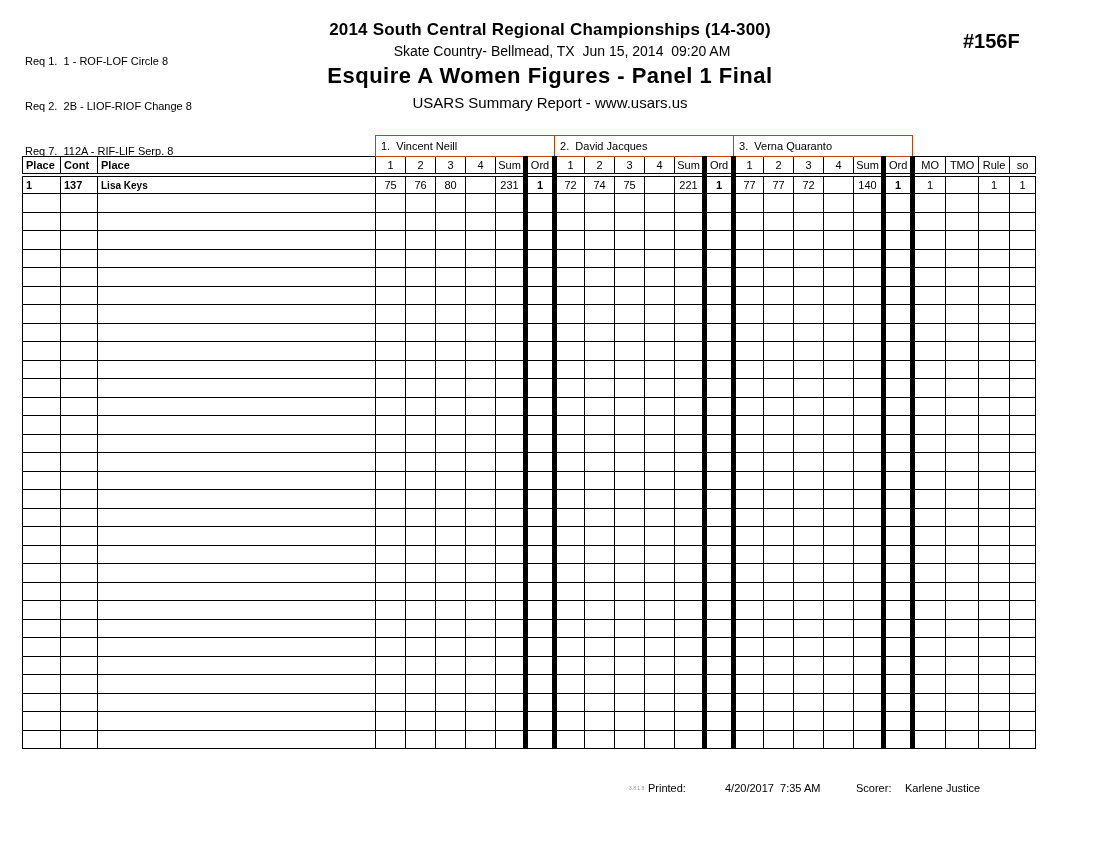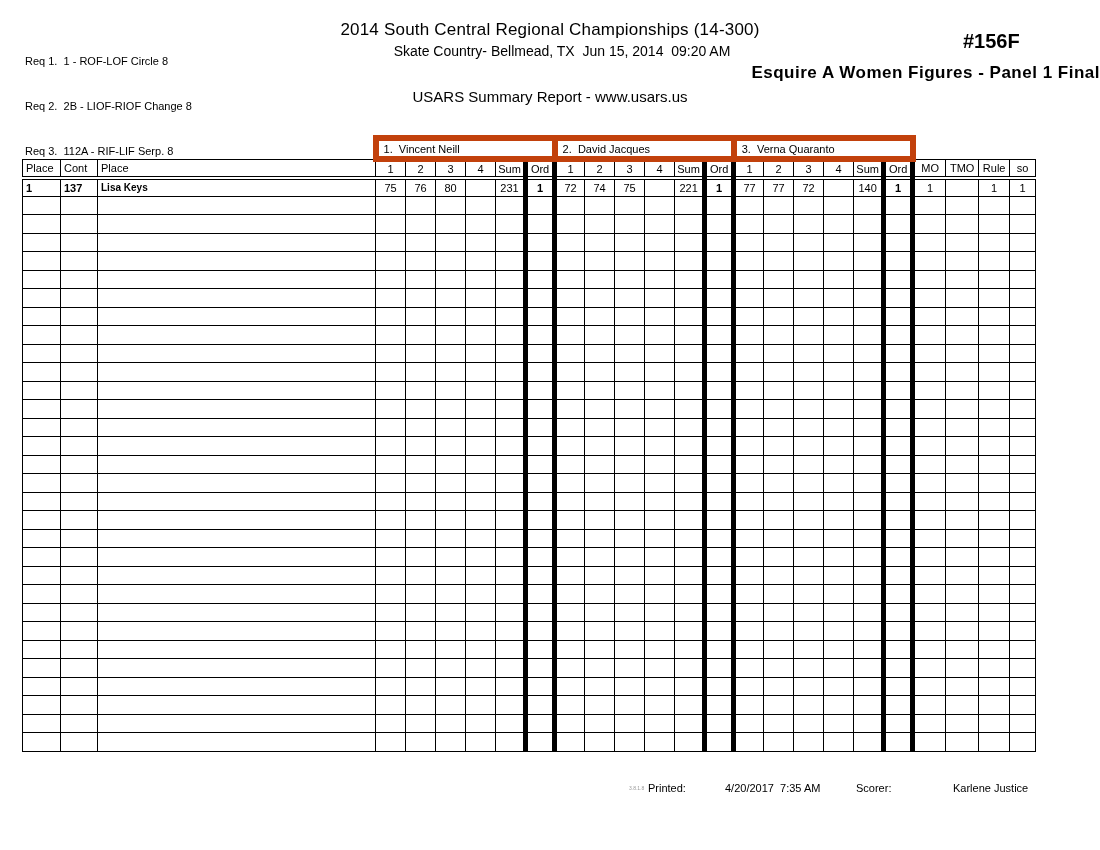--- a/index.html
+++ b/index.html
@@ -5,60 +5,60 @@
   * { box-sizing: border-box; }
   html, body { margin: 0; padding: 0; }
   body {
     width: 1100px; height: 850px; position: relative;
     background: #ffffff; color: #000000;
     font-family: "Liberation Sans", sans-serif;
     overflow: hidden;
   }
   .req-block { position: absolute; left: 25px; top: 24px; font-size: 11px; line-height: 15px; white-space: pre; }
   .title-block { position: absolute; left: 0; top: 20px; width: 1100px; text-align: center; }
-  .title   { font-size: 17px; font-weight: normal; letter-spacing: 0.2px; }
+  .title   { font-size: 17px; font-weight: bold; letter-spacing: 0.2px; }
   .subtitle{ font-size: 14px; margin-top: 3px; white-space: pre; padding-left: 24px; }
-  .event   { font-size: 17px; font-weight: bold; margin-top: 4px; letter-spacing: 0.5px; text-align: right; }
+  .event   { font-size: 22px; font-weight: bold; margin-top: 4px; letter-spacing: 0.5px; }
   .report  { font-size: 15px; margin-top: 5px; }
   .docnum  { position: absolute; left: 963px; top: 23px; font-size: 20px; font-weight: bold; margin-top: 7px; }
 
   table.score-table {
     position: absolute; left: 22px; top: 135px;
     border-collapse: collapse; table-layout: fixed;
     width: 1013px; font-size: 11px;
   }
   .score-table td {
     border: 1px solid #000; padding: 0 2px; height: 18.5px;
     overflow: hidden; white-space: nowrap; vertical-align: middle;
   }
   tr.judge-row td { height: 21px; }
   td.noborder { border: none; background: transparent; }
-  td.judgebox { border: 6px solid #c2410c; text-align: left; padding-left: 5px; white-space: pre; }
+  td.judgebox { border: 1px solid #c2410c; text-align: left; padding-left: 5px; white-space: pre; }
   tr.head-row td { border-bottom: 4px double #000; }
-  td.left { text-align: left; padding-left: 3px; }
+  td.left { text-align: left; padding-left: 3px; font-weight: bold; }
   td.c    { text-align: center; }
   td.ord  { border-left: 5px solid #000; border-right: 5px solid #000; text-align: center; }
   td.bold { font-weight: bold; }
   td.name-cell { font-size: 10px; }
 
   .footer { position: absolute; left: 0; top: 0; width: 1100px; height: 680px; pointer-events: none; text-align: right; }
   .footer span { position: absolute; font-size: 11px; white-space: pre; }
   .version       { left: 629px; top: 785px; font-size: 5px !important; color: #999; }
   .printed-label { left: 648px; top: 782px; }
   .printed-value { left: 725px; top: 782px; }
   .scorer-label  { left: 856px; top: 782px; }
-  .scorer-value  { left: 905px; top: 782px; margin-left: 48px; }
+  .scorer-value  { left: 905px; top: 782px; }
 </style>
 </head>
 <body>
 
 <div class="req-block">
   <div>Req 1.  1 - ROF-LOF Circle 8</div>
   <div>Req 2.  2B - LIOF-RIOF Change 8</div>
-  <div>Req 3.  112A - RIF-LIF Serp. 8</div>
+  <div>Req 7.  112A - RIF-LIF Serp. 8</div>
 </div>
 
 <div class="title-block">
   <div class="title">2014 South Central Regional Championships (14-300)</div>
   <div class="subtitle">Skate Country- Bellmead, TX  Jun 15, 2014  09:20 AM</div>
   <div class="event">Esquire A Women Figures - Panel 1 Final</div>
   <div class="report">USARS Summary Report - www.usars.us</div>
 </div>
 
 <div class="docnum">#156F</div>

